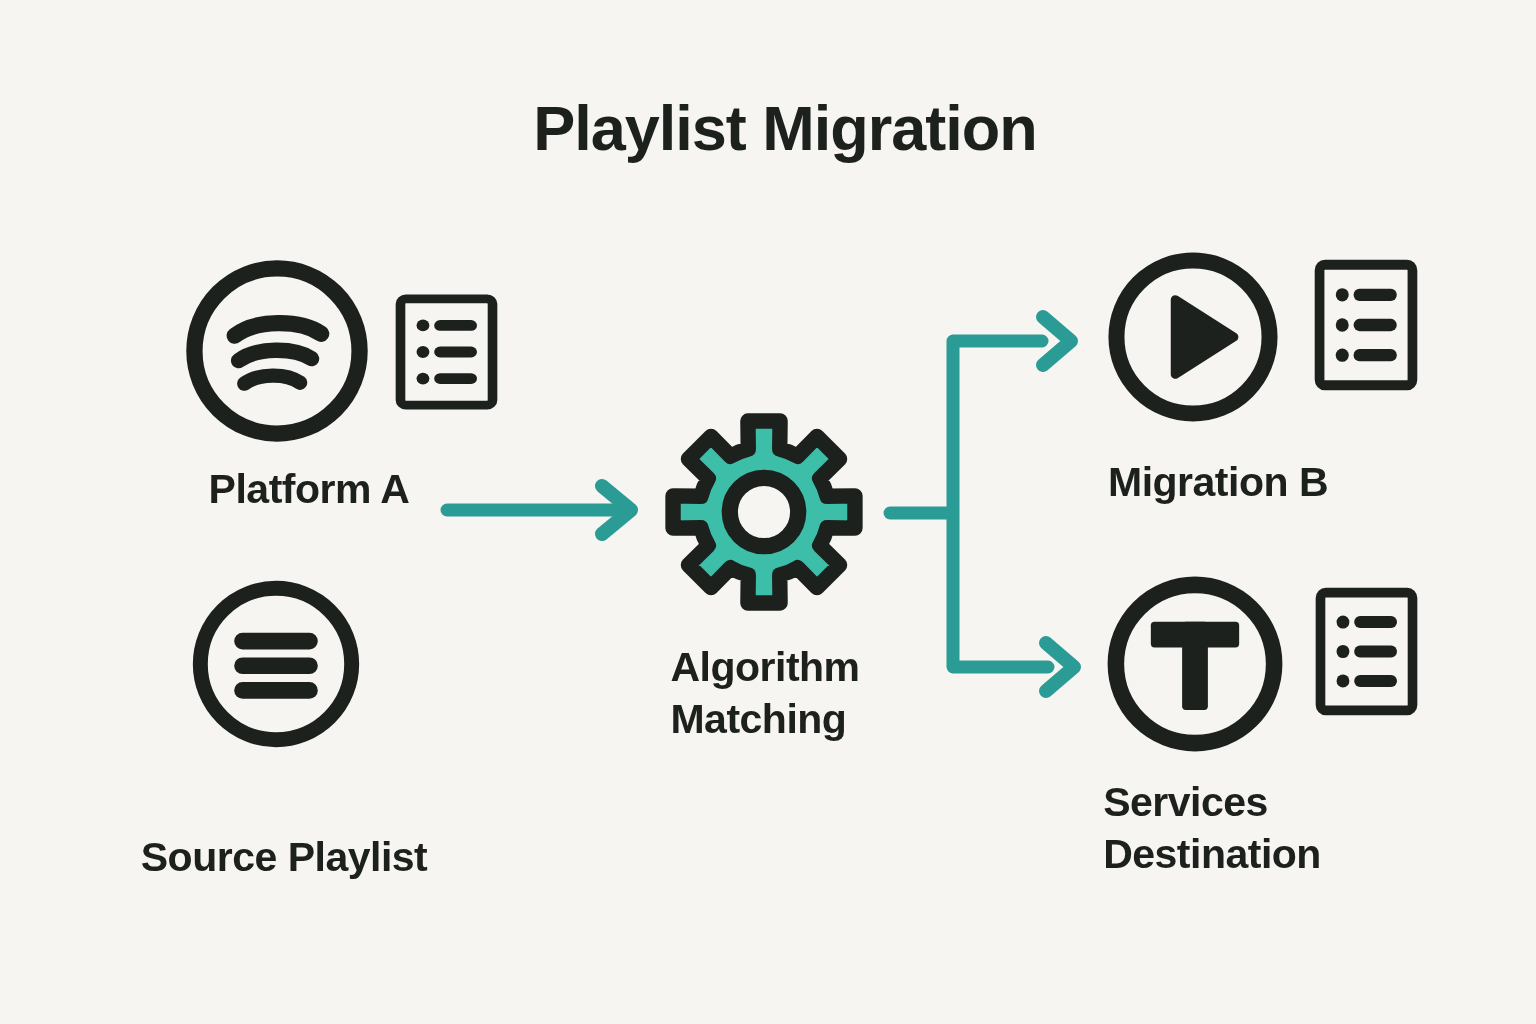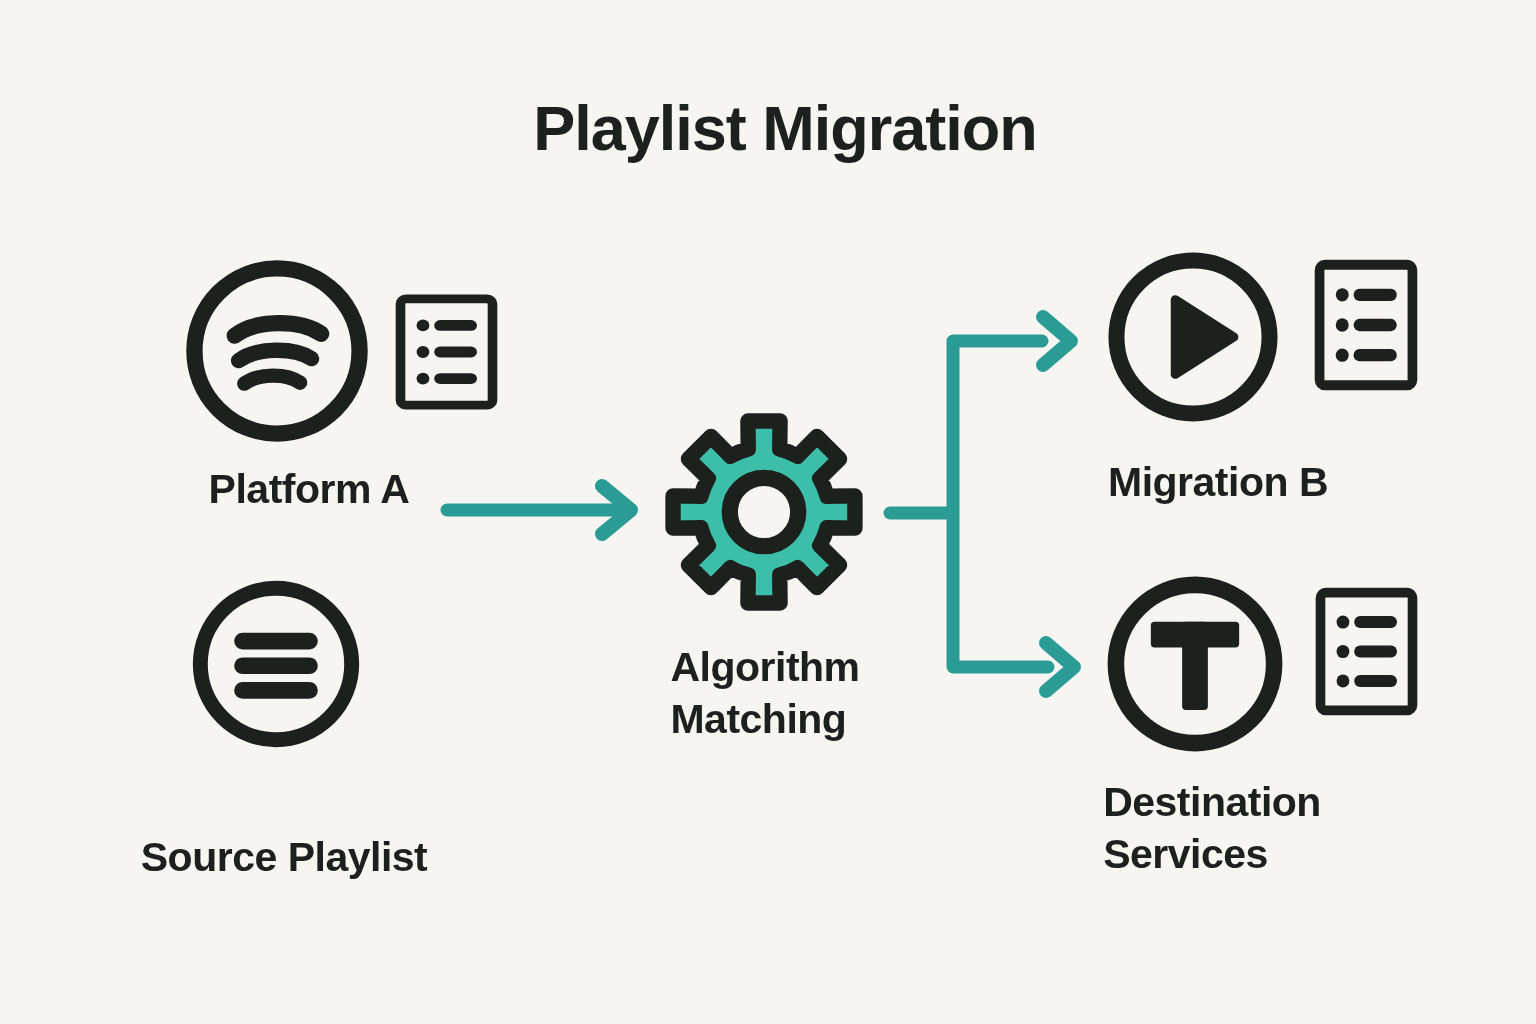--- a/index.html
+++ b/index.html
@@ -164,17 +164,17 @@
     <rect class="ink-stroke" x="7" y="6" width="86" height="108" rx="5" stroke-width="9"></rect>
     <circle class="ink-fill" cx="28" cy="33" r="6"></circle>
     <line class="ink-stroke" x1="44" y1="33" x2="73" y2="33" stroke-width="11" stroke-linecap="round"></line>
     <circle class="ink-fill" cx="28" cy="60" r="6"></circle>
     <line class="ink-stroke" x1="44" y1="60" x2="73" y2="60" stroke-width="11" stroke-linecap="round"></line>
     <circle class="ink-fill" cx="28" cy="87" r="6"></circle>
     <line class="ink-stroke" x1="44" y1="87" x2="73" y2="87" stroke-width="11" stroke-linecap="round"></line>
   </svg>
 
   <div class="label" style="left:1212px;top:776px;">
+    <div>Services</div>
     <div>Destination</div>
-    <div>Services</div>
   </div>
 
 </div>
 
 </body></html>

